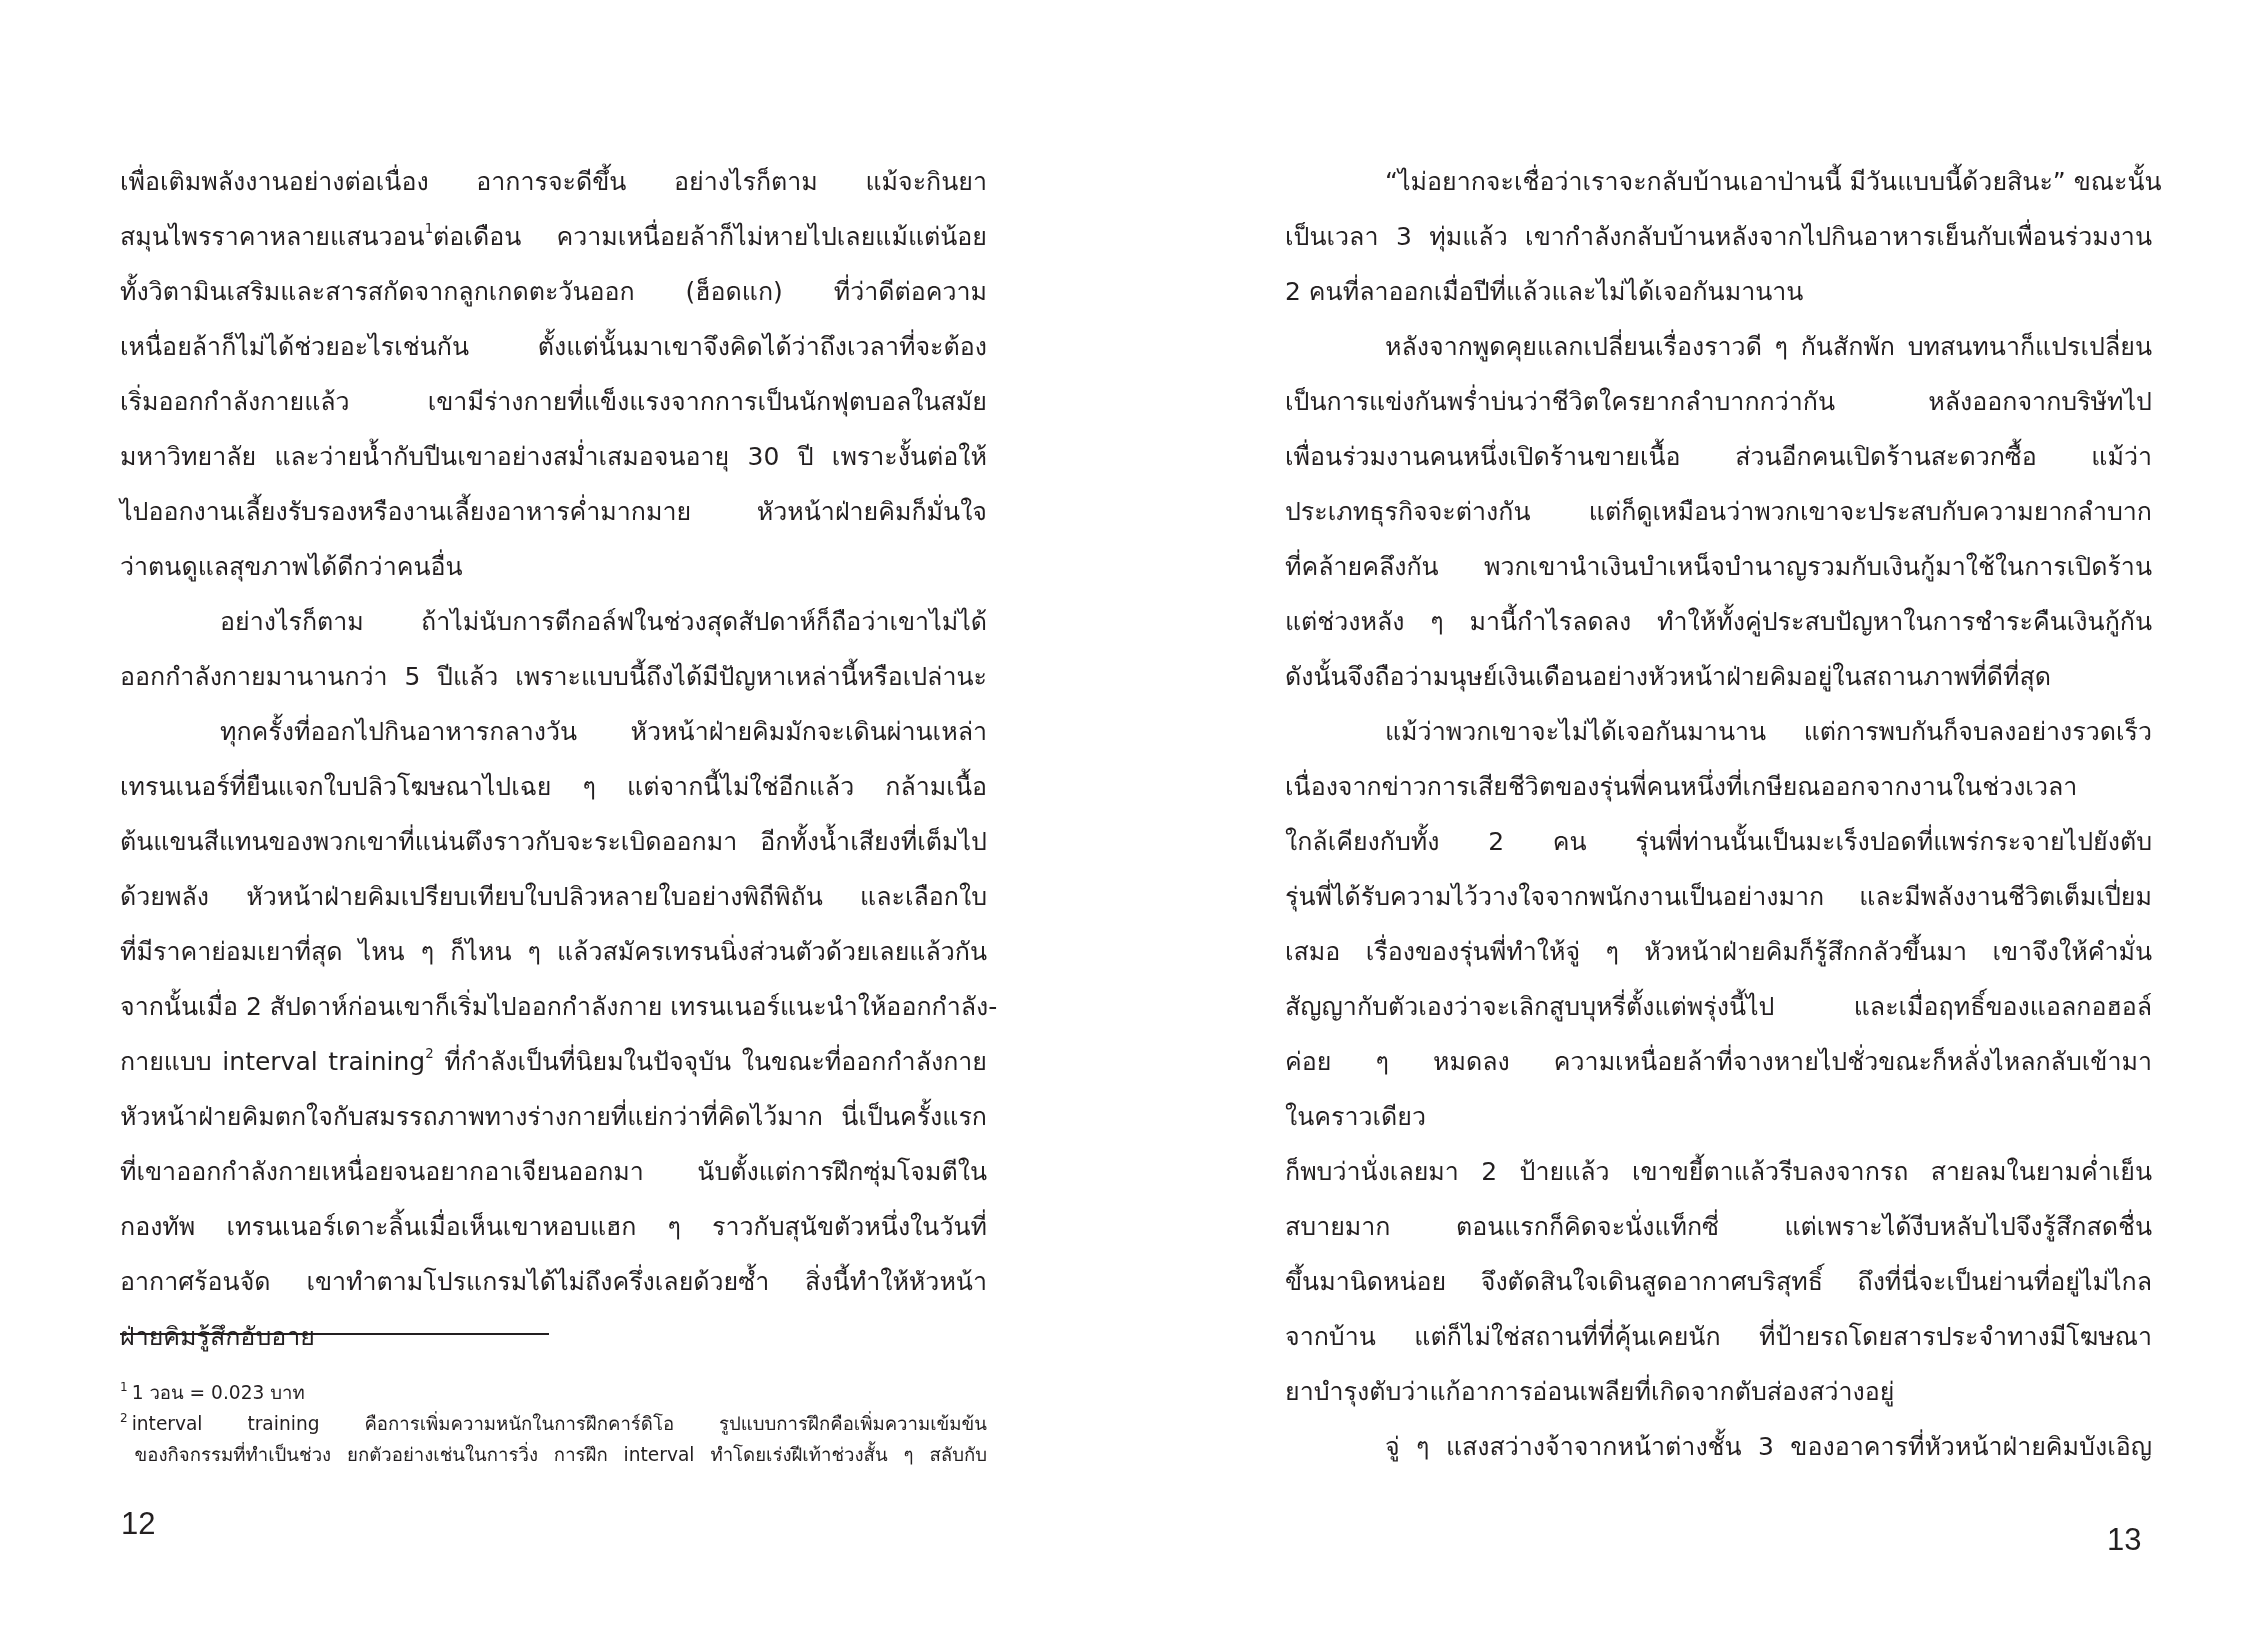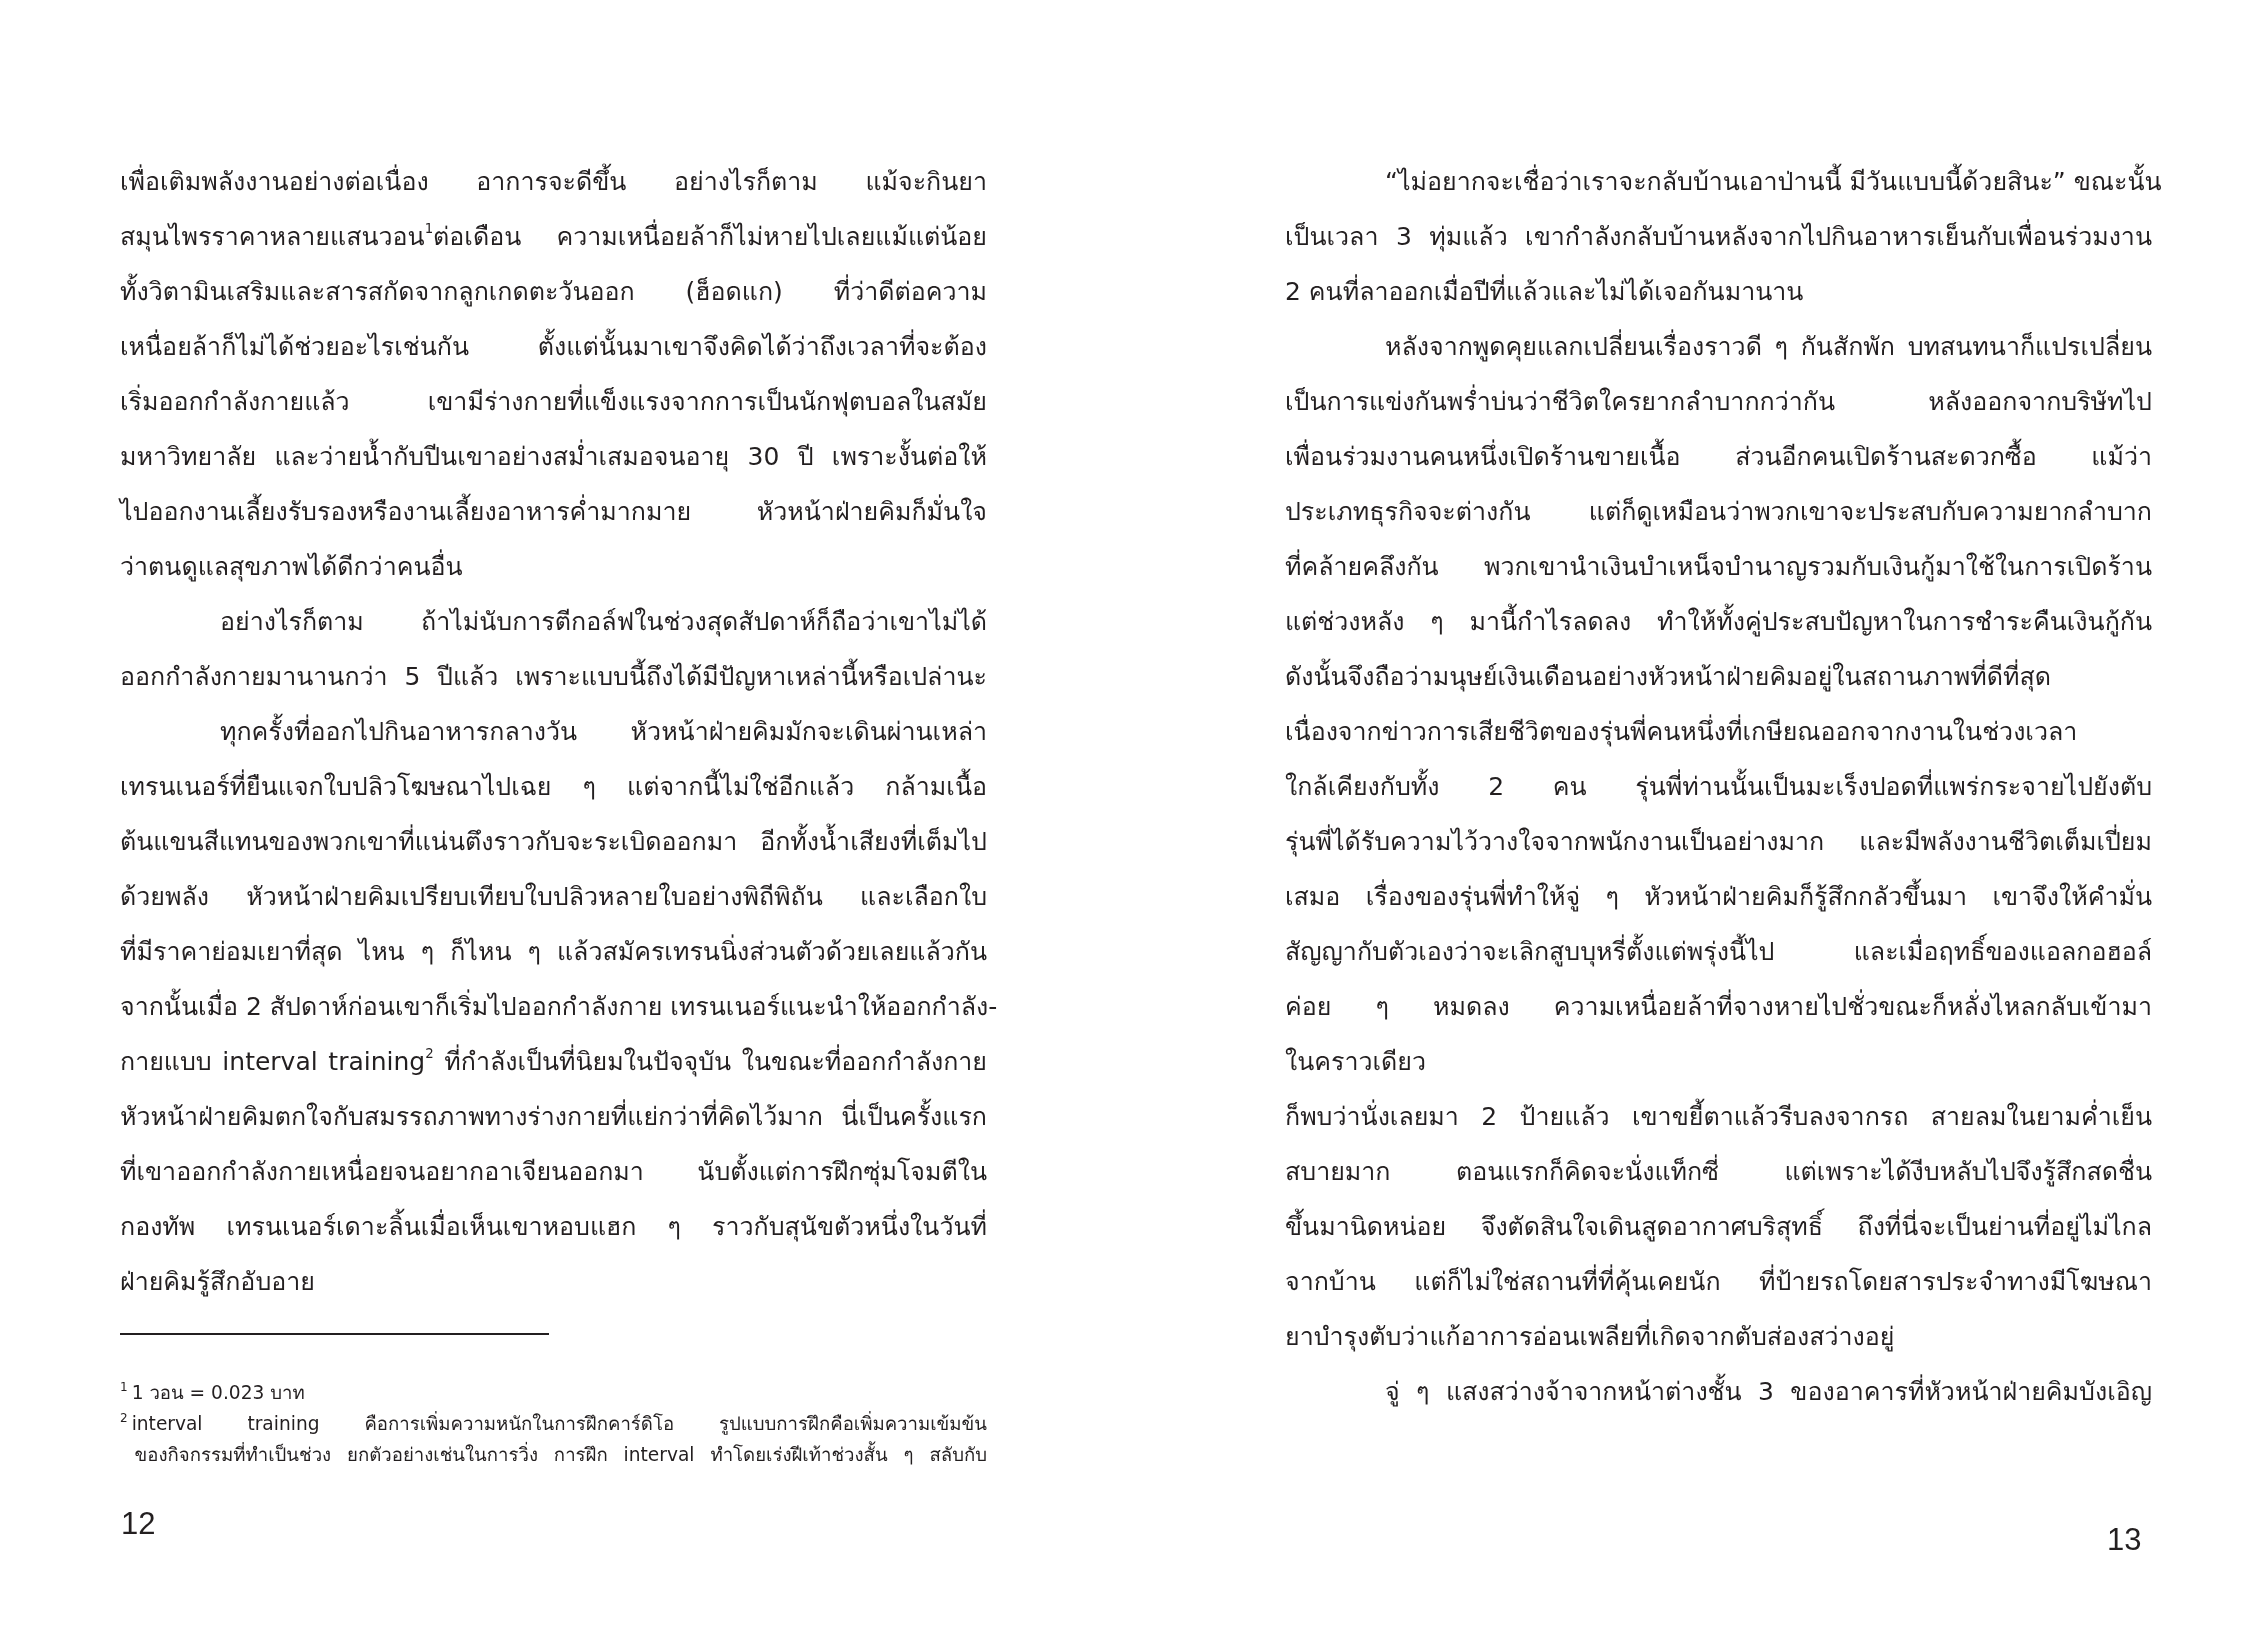--- a/index.html
+++ b/index.html
@@ -115,20 +115,21 @@
     <span class="line indent">ทุกครั้งที่ออกไปกินอาหารกลางวัน หัวหน้าฝ่ายคิมมักจะเดินผ่านเหล่า</span>
     <span class="line">เทรนเนอร์ที่ยืนแจกใบปลิวโฆษณาไปเฉย ๆ แต่จากนี้ไม่ใช่อีกแล้ว กล้ามเนื้อ</span>
     <span class="line">ต้นแขนสีแทนของพวกเขาที่แน่นตึงราวกับจะระเบิดออกมา อีกทั้งน้ำเสียงที่เต็มไป</span>
     <span class="line">ด้วยพลัง  หัวหน้าฝ่ายคิมเปรียบเทียบใบปลิวหลายใบอย่างพิถีพิถัน และเลือกใบ</span>
     <span class="line">ที่มีราคาย่อมเยาที่สุด  ไหน ๆ ก็ไหน ๆ แล้วสมัครเทรนนิ่งส่วนตัวด้วยเลยแล้วกัน</span>
     <span class="line">จากนั้นเมื่อ 2 สัปดาห์ก่อนเขาก็เริ่มไปออกกำลังกาย เทรนเนอร์แนะนำให้ออกกำลัง-</span>
     <span class="line"><span>กายแบบ interval training</span><sup class="fn">2</sup> <span>ที่กำลังเป็นที่นิยมในปัจจุบัน  ในขณะที่ออกกำลังกาย</span></span>
     <span class="line">หัวหน้าฝ่ายคิมตกใจกับสมรรถภาพทางร่างกายที่แย่กว่าที่คิดไว้มาก  นี่เป็นครั้งแรก</span>
     <span class="line">ที่เขาออกกำลังกายเหนื่อยจนอยากอาเจียนออกมา นับตั้งแต่การฝึกซุ่มโจมตีใน</span>
     <span class="line">กองทัพ  เทรนเนอร์เดาะลิ้นเมื่อเห็นเขาหอบแฮก ๆ ราวกับสุนัขตัวหนึ่งในวันที่</span>
+    <span class="line">อากาศร้อนจัด  เขาทำตามโปรแกรมได้ไม่ถึงครึ่งเลยด้วยซ้ำ สิ่งนี้ทำให้หัวหน้า</span>
     <span class="line last">ฝ่ายคิมรู้สึกอับอาย</span>
   </div>
 
   <div class="footnote-rule"></div>
 
   <div class="footnotes">
     <span class="fn-line last"><sup>1</sup><span>1 วอน = 0.023 บาท</span></span>
     <span class="fn-line"><sup>2</sup><span>interval training คือการเพิ่มความหนักในการฝึกคาร์ดิโอ  รูปแบบการฝึกคือเพิ่มความเข้มข้น</span></span>
     <span class="fn-line cont">ของกิจกรรมที่ทำเป็นช่วง ยกตัวอย่างเช่นในการวิ่ง การฝึก interval ทำโดยเร่งฝีเท้าช่วงสั้น ๆ สลับกับ</span>
   </div>
@@ -141,20 +142,21 @@
     <span class="line indent">“ไม่อยากจะเชื่อว่าเราจะกลับบ้านเอาป่านนี้  มีวันแบบนี้ด้วยสินะ”  ขณะนั้น</span>
     <span class="line">เป็นเวลา 3 ทุ่มแล้ว เขากำลังกลับบ้านหลังจากไปกินอาหารเย็นกับเพื่อนร่วมงาน</span>
     <span class="line last">2 คนที่ลาออกเมื่อปีที่แล้วและไม่ได้เจอกันมานาน</span>
     <span class="line indent">หลังจากพูดคุยแลกเปลี่ยนเรื่องราวดี ๆ กันสักพัก บทสนทนาก็แปรเปลี่ยน</span>
     <span class="line">เป็นการแข่งกันพร่ำบ่นว่าชีวิตใครยากลำบากกว่ากัน  หลังออกจากบริษัทไป</span>
     <span class="line">เพื่อนร่วมงานคนหนึ่งเปิดร้านขายเนื้อ ส่วนอีกคนเปิดร้านสะดวกซื้อ  แม้ว่า</span>
     <span class="line">ประเภทธุรกิจจะต่างกัน แต่ก็ดูเหมือนว่าพวกเขาจะประสบกับความยากลำบาก</span>
     <span class="line">ที่คล้ายคลึงกัน  พวกเขานำเงินบำเหน็จบำนาญรวมกับเงินกู้มาใช้ในการเปิดร้าน</span>
     <span class="line">แต่ช่วงหลัง ๆ มานี้กำไรลดลง ทำให้ทั้งคู่ประสบปัญหาในการชำระคืนเงินกู้กัน</span>
     <span class="line last">ดังนั้นจึงถือว่ามนุษย์เงินเดือนอย่างหัวหน้าฝ่ายคิมอยู่ในสถานภาพที่ดีที่สุด</span>
+    <span class="line indent">แม้ว่าพวกเขาจะไม่ได้เจอกันมานาน แต่การพบกันก็จบลงอย่างรวดเร็ว</span>
     <span class="line">เนื่องจากข่าวการเสียชีวิตของรุ่นพี่คนหนึ่งที่เกษียณออกจากงานในช่วงเวลา</span>
     <span class="line">ใกล้เคียงกับทั้ง 2 คน  รุ่นพี่ท่านนั้นเป็นมะเร็งปอดที่แพร่กระจายไปยังตับ</span>
     <span class="line">รุ่นพี่ได้รับความไว้วางใจจากพนักงานเป็นอย่างมาก และมีพลังงานชีวิตเต็มเปี่ยม</span>
     <span class="line">เสมอ  เรื่องของรุ่นพี่ทำให้จู่ ๆ หัวหน้าฝ่ายคิมก็รู้สึกกลัวขึ้นมา เขาจึงให้คำมั่น</span>
     <span class="line">สัญญากับตัวเองว่าจะเลิกสูบบุหรี่ตั้งแต่พรุ่งนี้ไป  และเมื่อฤทธิ์ของแอลกอฮอล์</span>
     <span class="line">ค่อย ๆ หมดลง  ความเหนื่อยล้าที่จางหายไปชั่วขณะก็หลั่งไหลกลับเข้ามา</span>
     <span class="line last">ในคราวเดียว</span>
     <span class="line">ก็พบว่านั่งเลยมา 2 ป้ายแล้ว เขาขยี้ตาแล้วรีบลงจากรถ  สายลมในยามค่ำเย็น</span>
     <span class="line">สบายมาก  ตอนแรกก็คิดจะนั่งแท็กซี่ แต่เพราะได้งีบหลับไปจึงรู้สึกสดชื่น</span>
     <span class="line">ขึ้นมานิดหน่อย จึงตัดสินใจเดินสูดอากาศบริสุทธิ์  ถึงที่นี่จะเป็นย่านที่อยู่ไม่ไกล</span>

